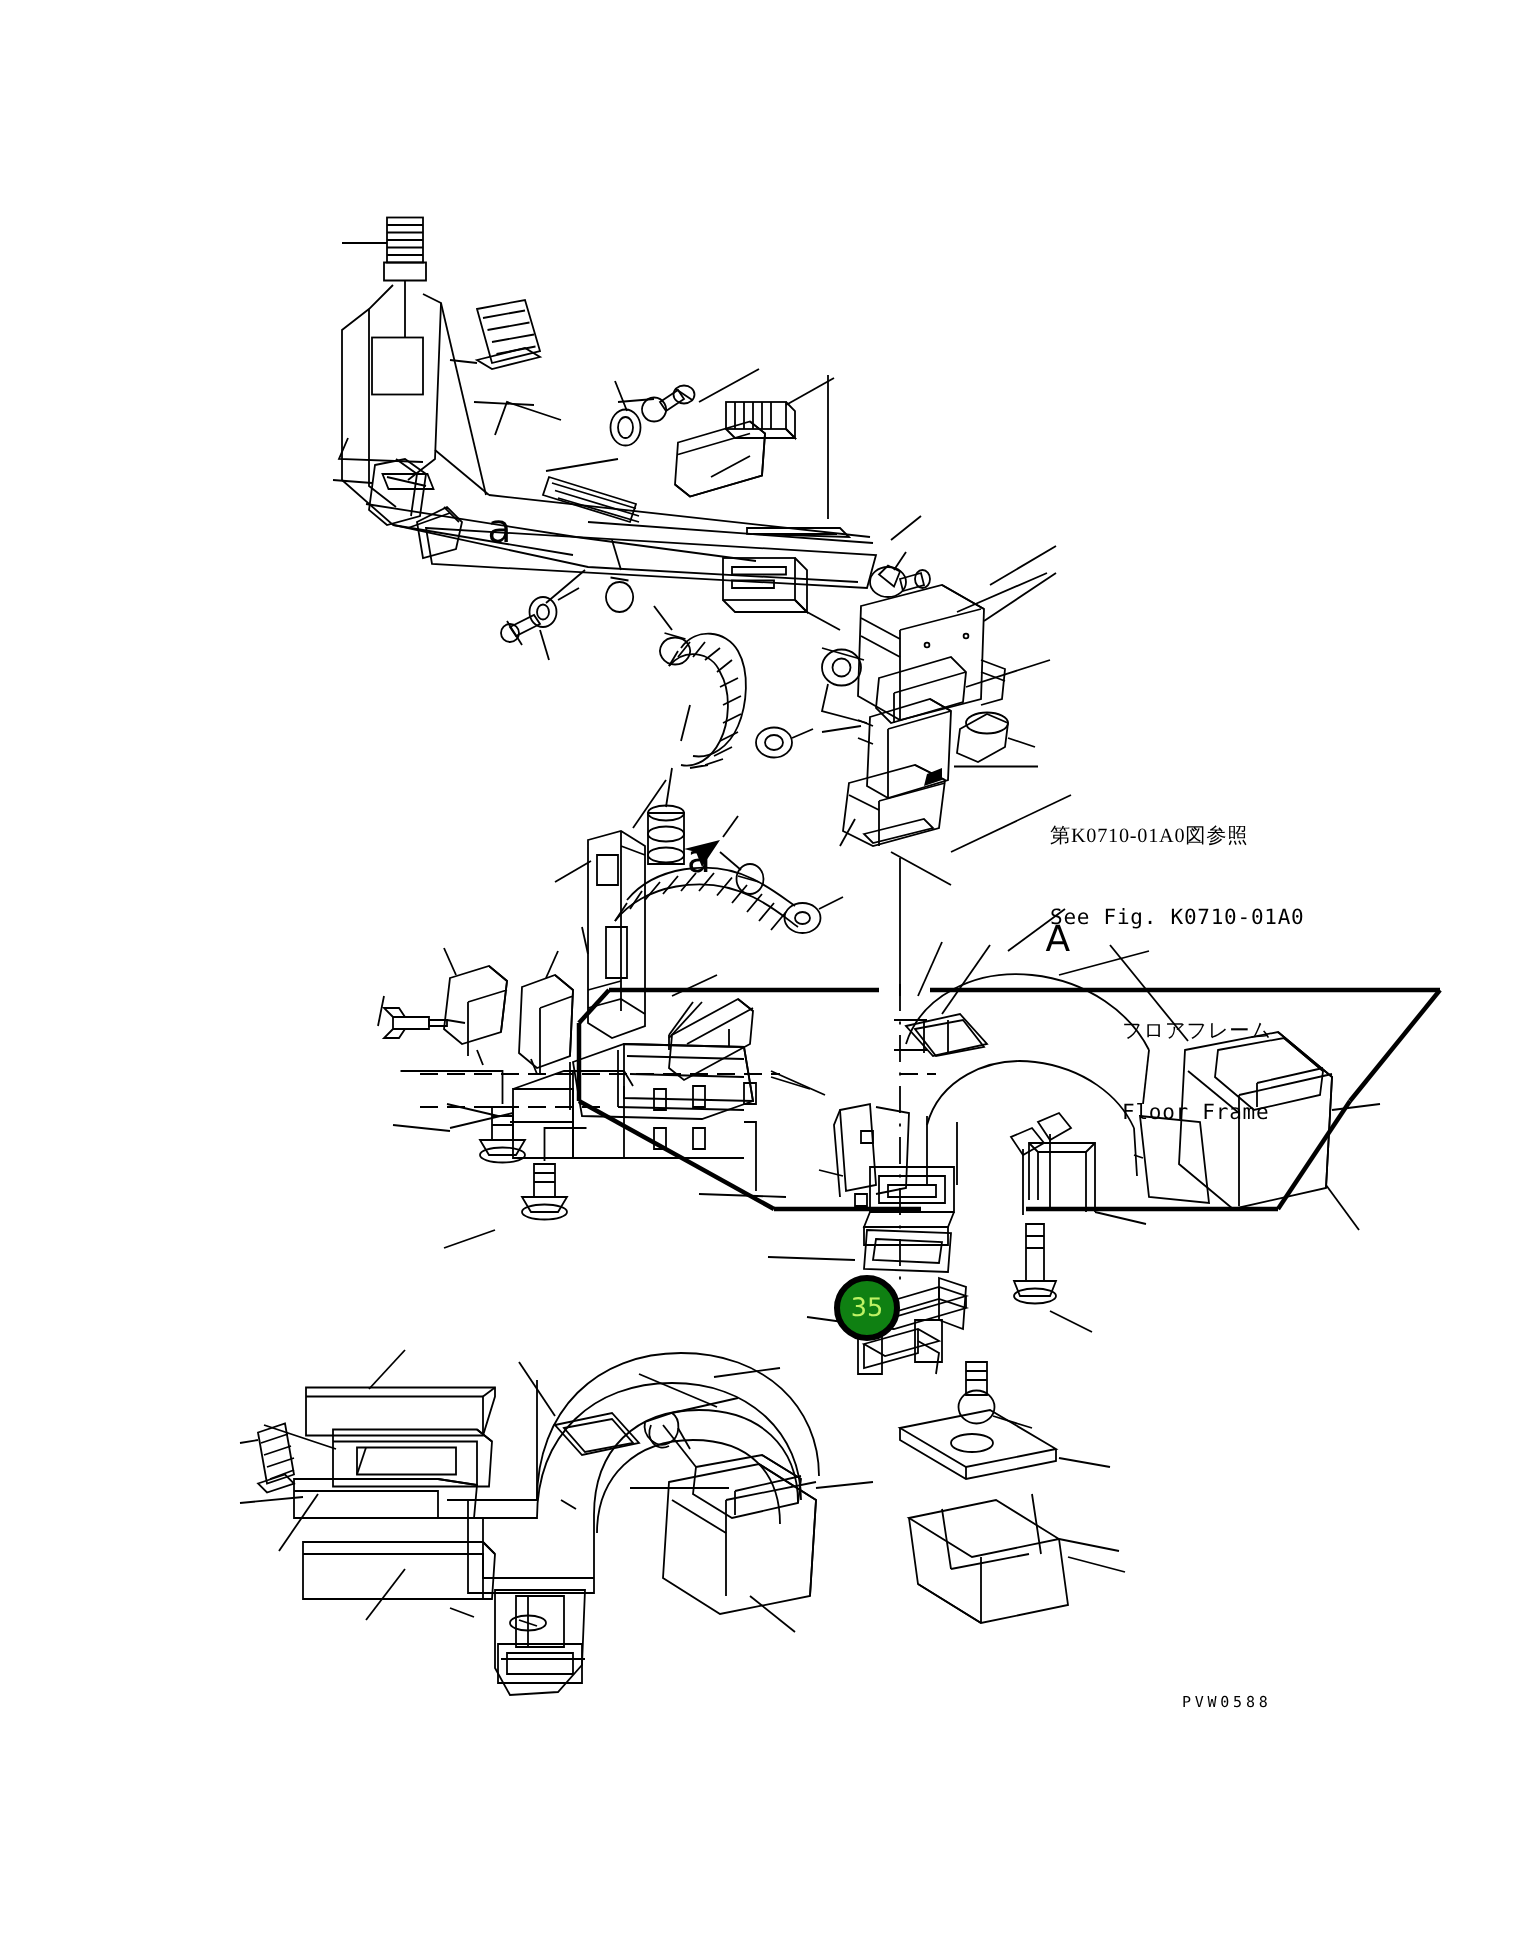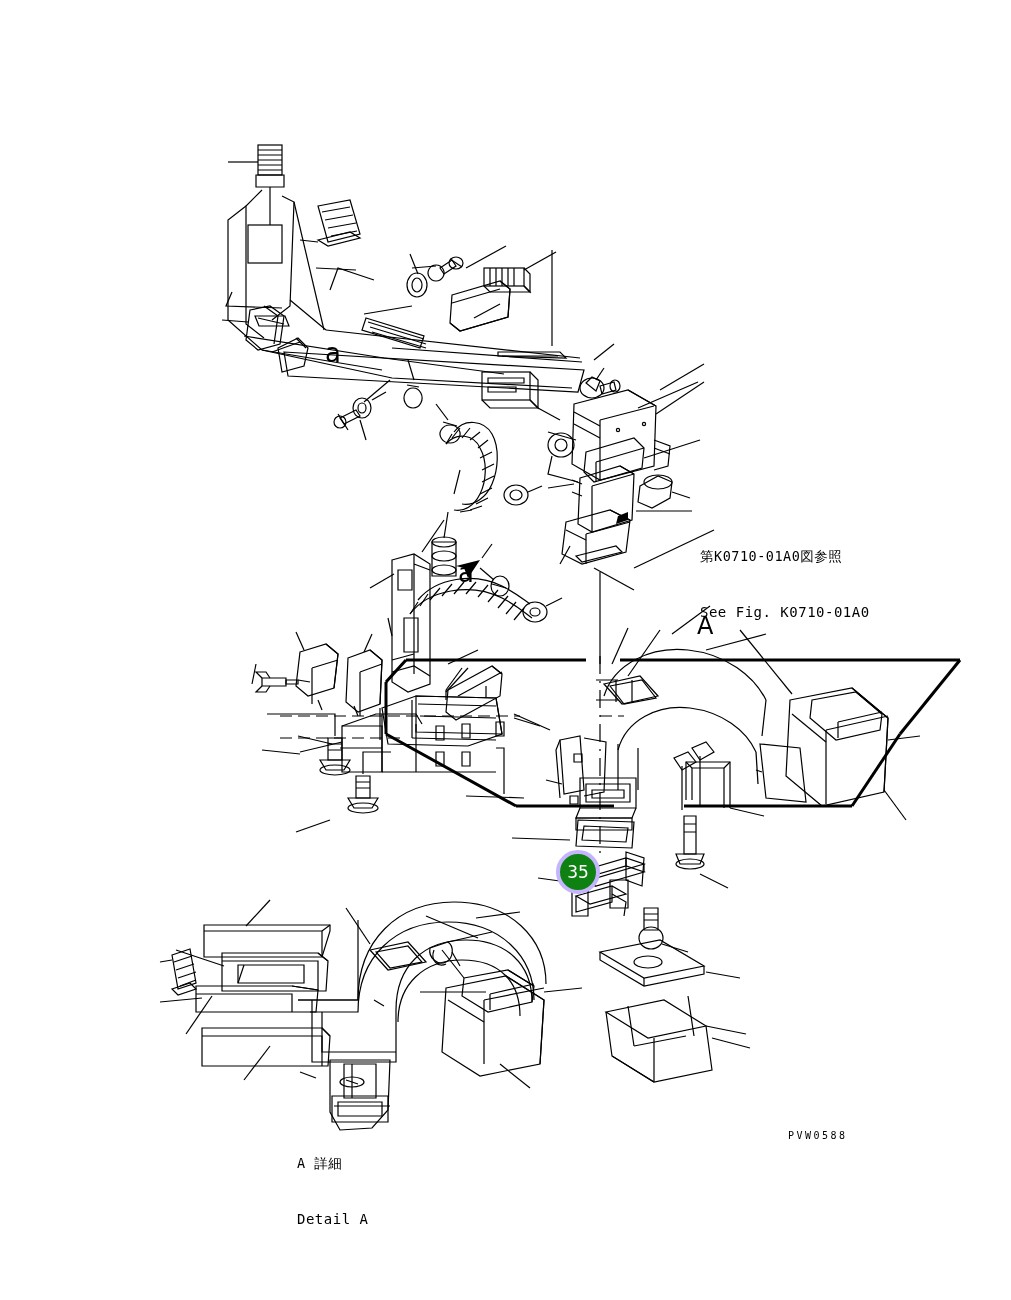--- a/index.html
+++ b/index.html
@@ -2,21 +2,21 @@
 <html><head>
 <meta charset="utf-8">
 <style>
   html,body{margin:0;padding:0;background:#fff;}
   body{width:1011px;height:1300px;position:relative;
        font-family:"DejaVu Sans Mono","Liberation Mono",monospace;
        overflow:hidden;}
   #stage{position:absolute;left:0;top:0;width:1011px;height:1300px;background:#fff;}
   svg{position:absolute;left:0;top:0;}
   .lbl{position:absolute;white-space:pre;color:#000;}
-  .lbl-jp{font-size:13.5px;letter-spacing:0.5px;}
+  .lbl-jp{font-size:13.5px;letter-spacing:0.5px;font-family:Liberation Serif, serif;}
   .lbl-en{font-size:14px;letter-spacing:0.5px;}
   .ann-a{position:absolute;font-family:"DejaVu Sans","Liberation Sans",sans-serif;
          font-size:26px;color:#000;}
   .ann-A{position:absolute;font-family:"DejaVu Sans","Liberation Sans",sans-serif;
          font-size:24px;color:#000;}
   .dwg{position:absolute;font-size:10px;letter-spacing:2.5px;color:#000;}
   .badge{position:absolute;border-radius:50%;display:flex;align-items:center;
          justify-content:center;font-family:"DejaVu Sans","Liberation Sans",sans-serif;
          font-size:17px;font-weight:normal;}
 </style>
@@ -455,34 +455,34 @@
         <path d="M570 546l-10 18"></path>
         <path d="M634 568l80 -38"></path>
         <path d="M478 650l-30 14"></path>
         <path d="M392 636l-4 -18"></path>
       </g>
 
     </g>
   </svg>
 
   <div class="badge" style="left:556px;top:850px;width:44px;height:44px;
-              background:#0f8012;border:4px solid #c4b5fd;color:#ffffff;box-sizing:border-box;">
+              background:#0f8012;border:4px solid #000000;color:#bef264;box-sizing:border-box;">
     <span>35</span>
   </div>
 
   <div class="lbl" style="left:700px;top:510px;">
     <div class="lbl-jp">第K0710-01A0図参照</div>
     <div class="lbl-en">See Fig. K0710-01A0</div>
   </div>
 
-
-  <div class="lbl" style="left:297px;top:1117px;">
-    <div class="lbl-jp">A 詳細</div>
-    <div class="lbl-en">Detail A</div>
+  <div class="lbl" style="left:748px;top:640px;">
+    <div class="lbl-jp">フロアフレーム</div>
+    <div class="lbl-en">Floor Frame</div>
   </div>
+
 
   <div class="ann-a" style="left:325px;top:338px;">a</div>
   <div class="ann-a" style="left:458px;top:558px;">a</div>
   <div class="ann-A" style="left:697px;top:612px;">A</div>
 
   <div class="dwg" style="left:788px;top:1130px;">PVW0588</div>
 
 </div>
 
 </body></html>

